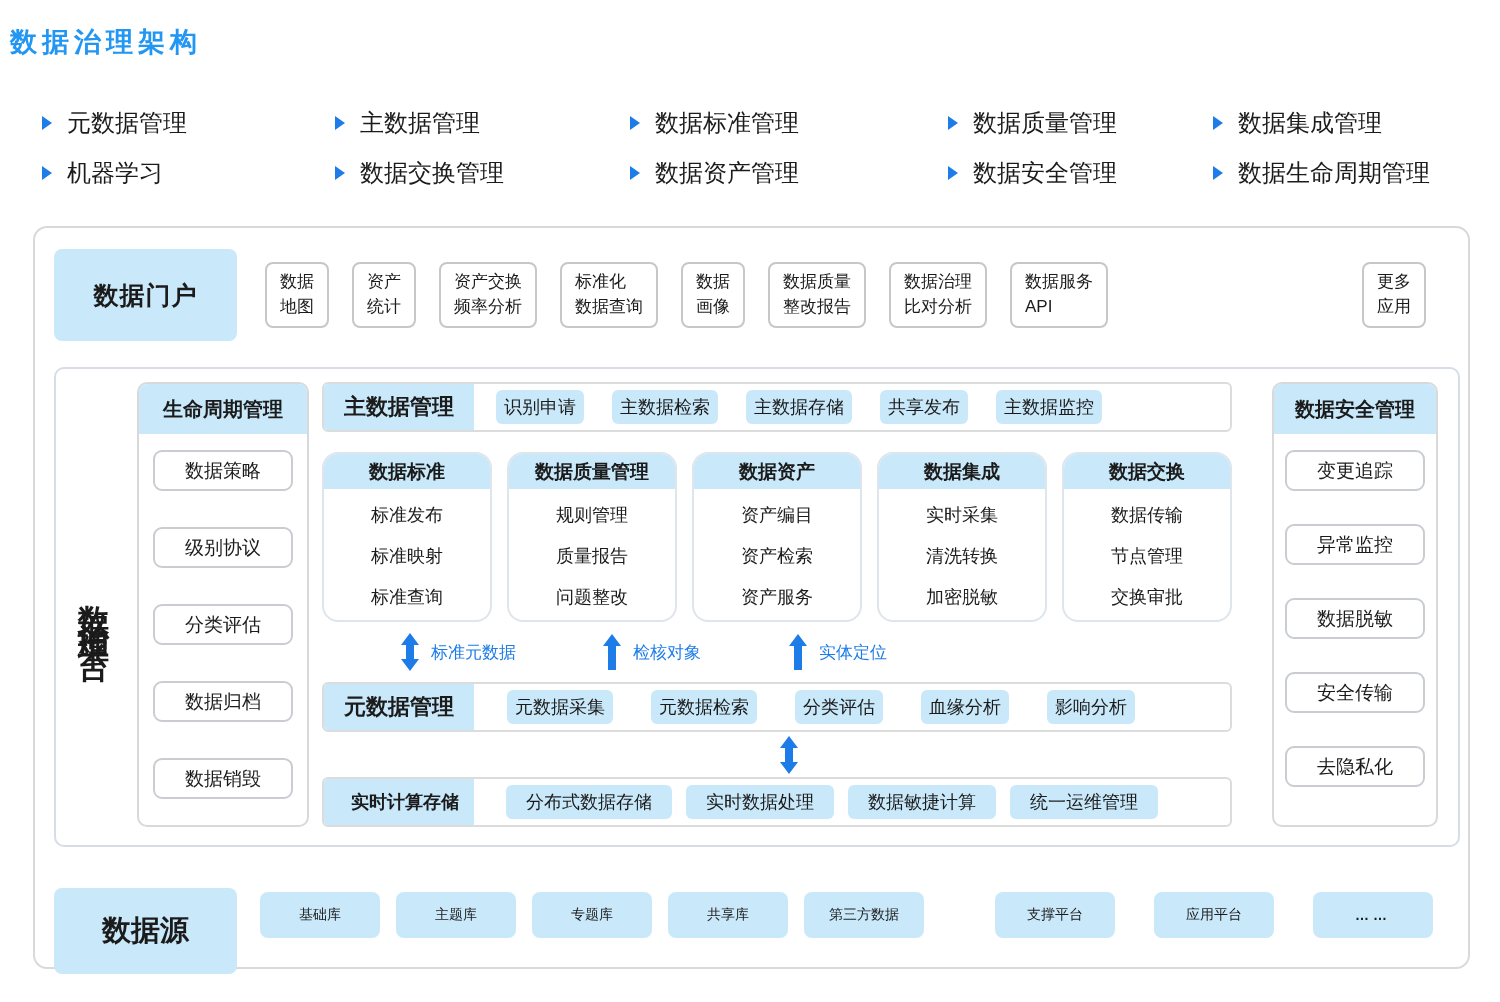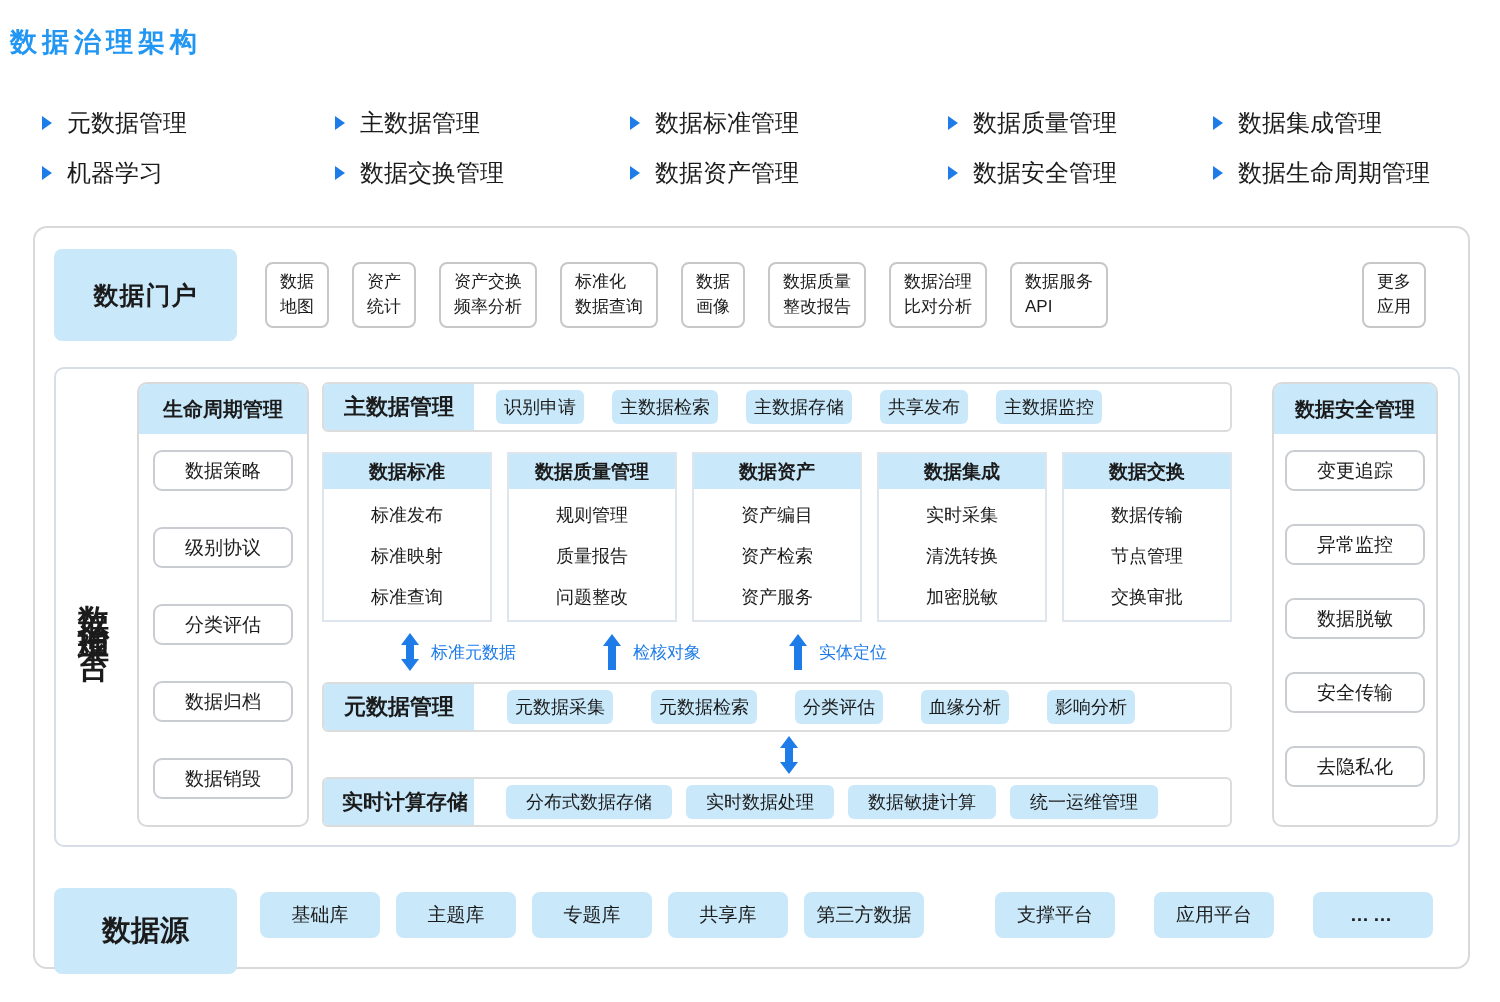--- a/index.html
+++ b/index.html
@@ -97,35 +97,35 @@
   .bar-row {
     height:50px; border:2px solid #dcdcdc; border-radius:6px;
     display:flex; align-items:center; overflow:hidden; background:#fff;
   }
   .bar-label {
     width:150px; align-self:stretch; flex-shrink:0;
     background:var(--light-blue,#C9E9FB);
     display:flex; align-items:center; justify-content:center;
     font-size:22px; font-weight:bold; white-space:nowrap;
   }
-  .bar-row.compute .bar-label { font-size:21px;padding-left:12px; }
+  .bar-row.compute .bar-label { font-size:18px;padding-left:12px; }
   .bar-pills { display:flex; align-items:center; flex:1; }
   .pill {
     background:var(--light-blue,#C9E9FB); border-radius:6px;
     padding:5px 8px; font-size:18px; white-space:nowrap;
   }
   .bar-row.master  .bar-pills { gap:28px; padding-left:22px; }
   .bar-row.meta    .bar-pills { gap:38px; padding-left:33px; }
   .bar-row.compute .bar-pills { gap:14px; padding-left:32px; }
   .bar-row.compute .pill { padding:5px 20px; }
 
   
   .columns-row { display:flex; gap:15px; margin-top:20px; height:170px; }
   .col-card {
-    flex:1; border:2px solid #dfe5ec; border-radius:0; overflow:hidden;
+    flex:1; border:2px solid #dfe5ec; border-radius:16px; overflow:hidden;
     background:#fff; display:flex; flex-direction:column;text-align:center;
   }
   .col-header {
     height:35px; flex-shrink:0; background:var(--light-blue,#C9E9FB);
     display:flex; align-items:center; justify-content:center;
     font-size:19px; font-weight:bold;
   }
   .col-items {
     display:flex; flex-direction:column; align-items:center;
     padding-top:14px; gap:17px; font-size:18px;
@@ -170,21 +170,21 @@
     position:absolute; left:206px; right:0; top:50%; transform:translateY(-50%);
     display:flex; justify-content:space-between; align-items:center;
   }
   .sources-group { display:flex; }
   .sources-group.g1 { gap:16px; }
   .sources-group.g2 { gap:39px; }
   .source-pill {
     background:var(--light-blue,#C9E9FB); border-radius:8px;
     height:46px; min-width:120px; padding:0 12px;
     display:flex; align-items:center; justify-content:center;
-    font-size:19px; white-space:nowrap;
+    font-size:14px; white-space:nowrap;
   }
   .sources-group.g2 .source-pill:last-child { letter-spacing:4px; font-weight:bold; }
 </style>
 </head>
 <body>
 
 <div class="page-title">数据治理架构</div>
 
 <div class="legend">
   <div class="legend-row">

